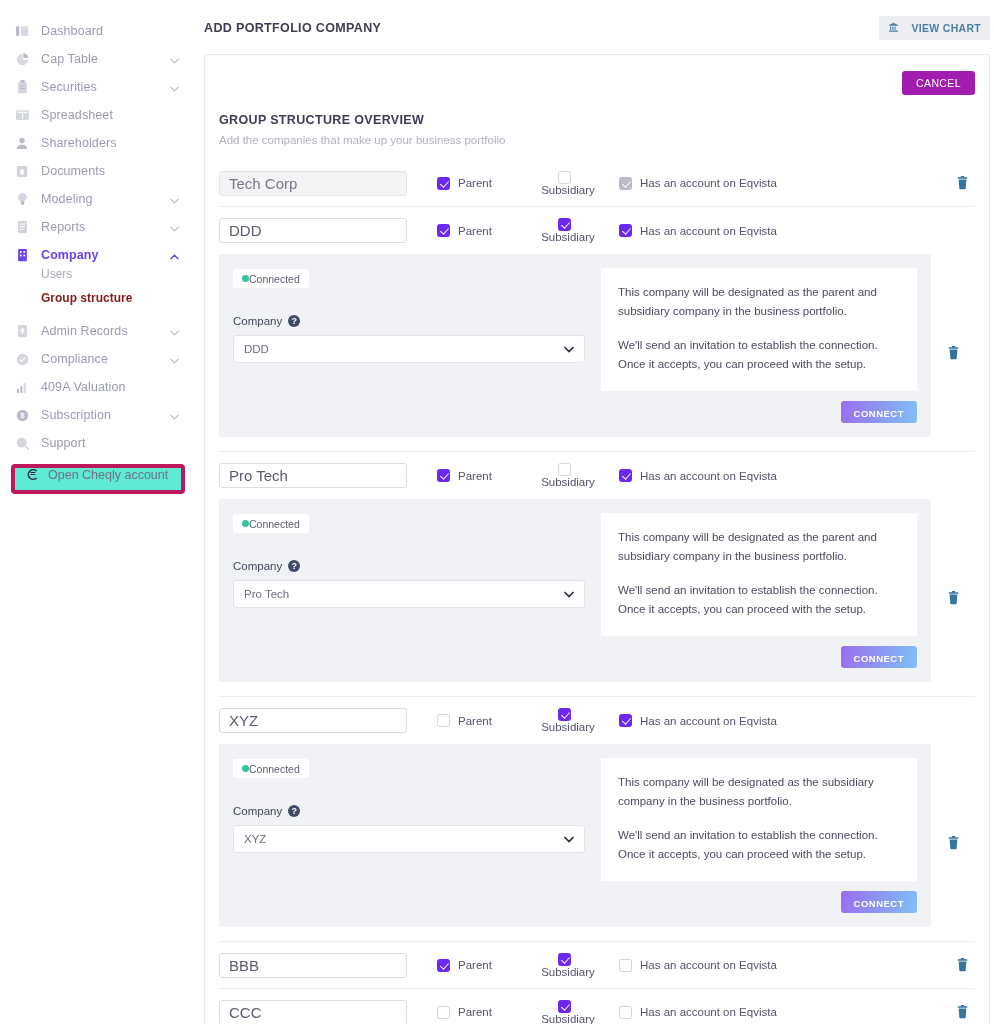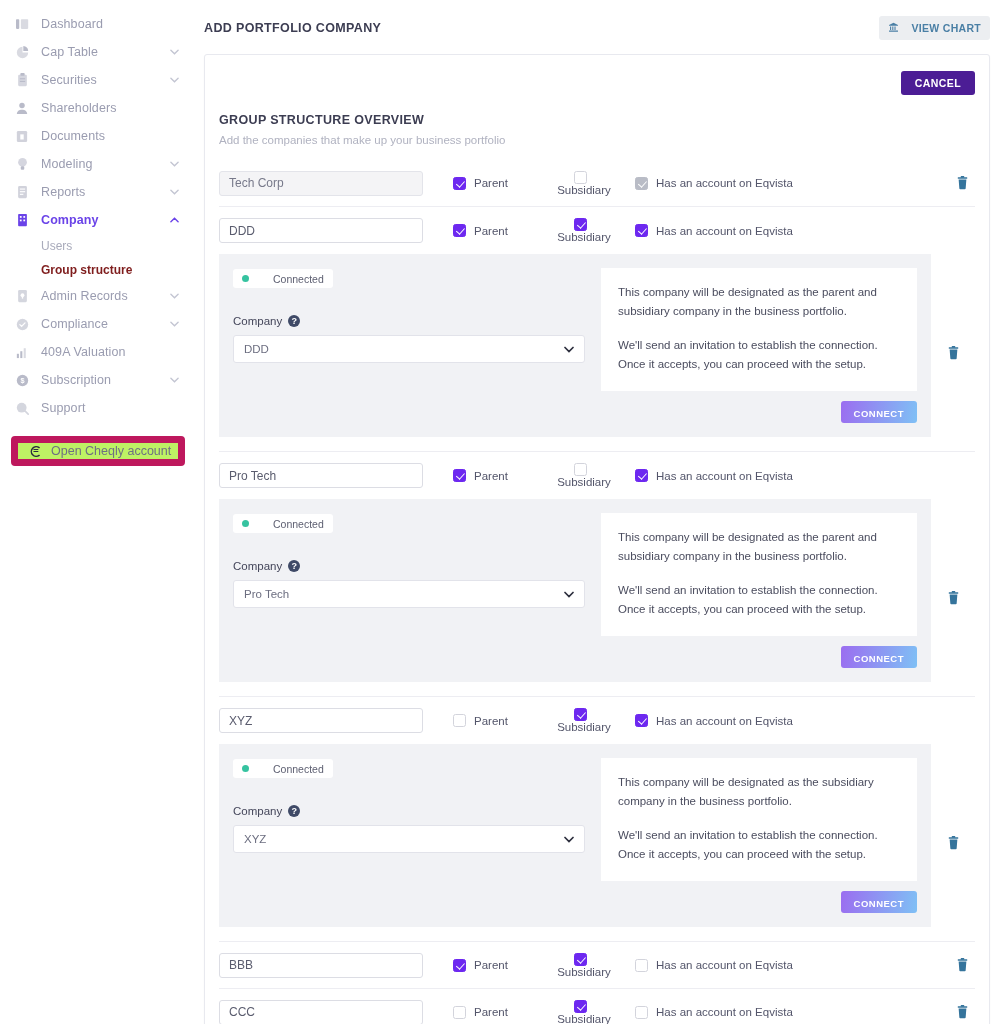--- a/index.html
+++ b/index.html
@@ -12,21 +12,21 @@
   .app { display: flex; width: 994px; height: 1024px; }
 
   
   .sidebar {
     width: 196px; flex: 0 0 196px;
     background: #ffffff;
     padding-top: 10px;
     font-size: 12.5px;
   }
   .nav-item {
-    display: flex; align-items: center;
+    display: flex; align-items: flex-end;
     height: 28px; padding: 0 16px 0 14px;
     color: #9a9cb0; cursor: pointer;
     margin-bottom: 0;
   }
   .nav-ico {
     width: 16px; flex: 0 0 16px; height: 14px;
     margin-right: 11px;
     display: flex; align-items: center; justify-content: center;
     color: #b9bbc9;
   }
@@ -37,24 +37,24 @@
   .nav-item.active .caret { color: #6a43e8; }
   .sub-item {
     display: flex; align-items: center;
     height: 24px; padding-left: 41px;
     color: #a9abbb; font-size: 12px; cursor: pointer;
   }
   .sub-item.active { color: #7f1d1d; font-weight: 700; }
   .cheqly {
     margin: 14px 11px 0 11px;
     height: 30px;
-    border: 7px solid #be185d; border-radius: 4px;
-    display: flex; align-items: center; padding-left: 11px;
+    border: 4px solid #be185d; border-radius: 4px;
+    display: flex; align-items: flex-start; padding-left: 11px;
     color: #6e7183; font-size: 12.5px; cursor: pointer;
-    background: #bef264;
+    background: #5eead4;
   }
   .cheqly .cq-ico { margin-right: 9px; display:flex; color:#2a2b3d; }
 
   
   .main { flex: 1 1 auto; padding: 14px 0 0 0; position: relative; }
   .topbar {
     display: flex; align-items: center; justify-content: space-between;
     padding: 0 0 0 8px; height: 28px; margin-bottom: 12px;
   }
   .page-title {
@@ -78,39 +78,39 @@
     border: 1px solid #e8e9ef;
     border-radius: 3px;
     box-shadow: 0 1px 2px rgba(0,0,0,.03);
     min-height: 968px;
     padding: 16px 14px 14px 14px;
   }
   .card-head { display: flex; justify-content: space-between; align-items: flex-start; }
   .card-title { font-size: 12.5px; font-weight: 700; color: #3c3d52; letter-spacing: .35px; margin-top: 42px; }
   .card-sub { font-size: 11.5px; color: #b0b2c0; margin-top: 7px; }
   .cancel-btn {
-    background: #4c1d95; color: #fff; border: none; border-radius: 3px;
+    background: #a21caf; color: #fff; border: none; border-radius: 3px;
     height: 24px; padding: 0 14px;
-    font-size: 10.5px; font-weight: 700; letter-spacing: .4px; cursor: pointer;
+    font-size: 10.5px; font-weight: 400; letter-spacing: .4px; cursor: pointer;
     font-family: "Liberation Sans", sans-serif;
   }
 
   .rows { margin-top: 14px; }
 
   .company-row {
     display: flex; align-items: center;
     height: 47px;
     border-bottom: 1px solid #ededf2;
     padding-right: 2px;
   }
   .company-row.nb { border-bottom: none; }
   .name-input {
-    width: 204px; height: 25px;
+    width: 188px; height: 25px;
     border: 1px solid #dcdde4; border-radius: 3px;
-    padding: 0 9px; font-size: 12px; color: #5a5c6e;
+    padding: 0 9px; font-size: 15px; color: #5a5c6e;
     background: #fff;
     font-family: "Liberation Sans", sans-serif;
     outline: none;
   }
   .name-input.disabled { background: #f4f4f6; color: #77798a; border-color: #e3e4ea; }
 
   .cb-group { display: flex; align-items: center; }
   .cb-wrap { display: flex; align-items: center; cursor: pointer; }
   .cb {
     width: 13px; height: 13px; border-radius: 2.5px;
@@ -145,21 +145,21 @@
   .panel-wrap { display: flex; align-items: stretch; border-bottom: 1px solid #ededf2; }
   .panel {
     flex: 1 1 auto;
     background: #f1f2f5;
     padding: 14px 14px 14px 14px;
     display: flex; gap: 16px;
     margin-bottom: 14px;
   }
   .panel-left { width: 352px; flex: 0 0 352px; }
   .badge {
-    display: inline-flex; align-items: center; gap: 24px;
+    display: inline-flex; align-items: center; gap: 0;
     background: #fff; border-radius: 3px;
     height: 19px; padding: 0 9px;
     font-size: 10.5px; color: #5e6072;
   }
   .dot { width: 7px; height: 7px; border-radius: 50%; background: #36c3a0; }
   .field-label {
     margin-top: 27px; font-size: 11.5px; color: #44465a;
     display: flex; align-items: center; gap: 6px;
   }
   .qmark {
@@ -238,20 +238,30 @@
               <rect x="1" y="2" width="10" height="13" rx="1.5" opacity=".6"></rect>
               <rect x="3.5" y="0" width="5" height="3" rx="1"></rect>
               <rect x="3" y="6" width="6" height="1.2"></rect>
               <rect x="3" y="9" width="6" height="1.2"></rect>
             </svg>
           </span>
           <span class="nav-label">Securities</span>
           <span class="caret"><svg width="9" height="6" viewBox="0 0 10 6" fill="none" stroke="currentColor" stroke-width="1.5" stroke-linecap="round">
               <path d="M1 1l4 4 4-4"></path>
             </svg></span>
+        </div>
+        <div class="nav-item">
+          <span class="nav-ico">
+            <svg width="13" height="12" viewBox="0 0 16 14" fill="currentColor" opacity=".6">
+              <rect x="0" y="1" width="16" height="12" rx="1.5"></rect>
+              <rect x="2" y="3" width="12" height="1.4" fill="#fff"></rect>
+              <rect x="7.5" y="3" width="1.2" height="8" fill="#fff"></rect>
+            </svg>
+          </span>
+          <span class="nav-label">Spreadsheet</span>
         </div>
         <div class="nav-item">
           <span class="nav-ico">
             <svg width="12" height="13" viewBox="0 0 14 15" fill="currentColor">
               <circle cx="7" cy="4" r="3.2"></circle>
               <path d="M1 14c0-3.3 2.7-5 6-5s6 1.7 6 5H1z"></path>
             </svg>
           </span>
           <span class="nav-label">Shareholders</span>
         </div>

